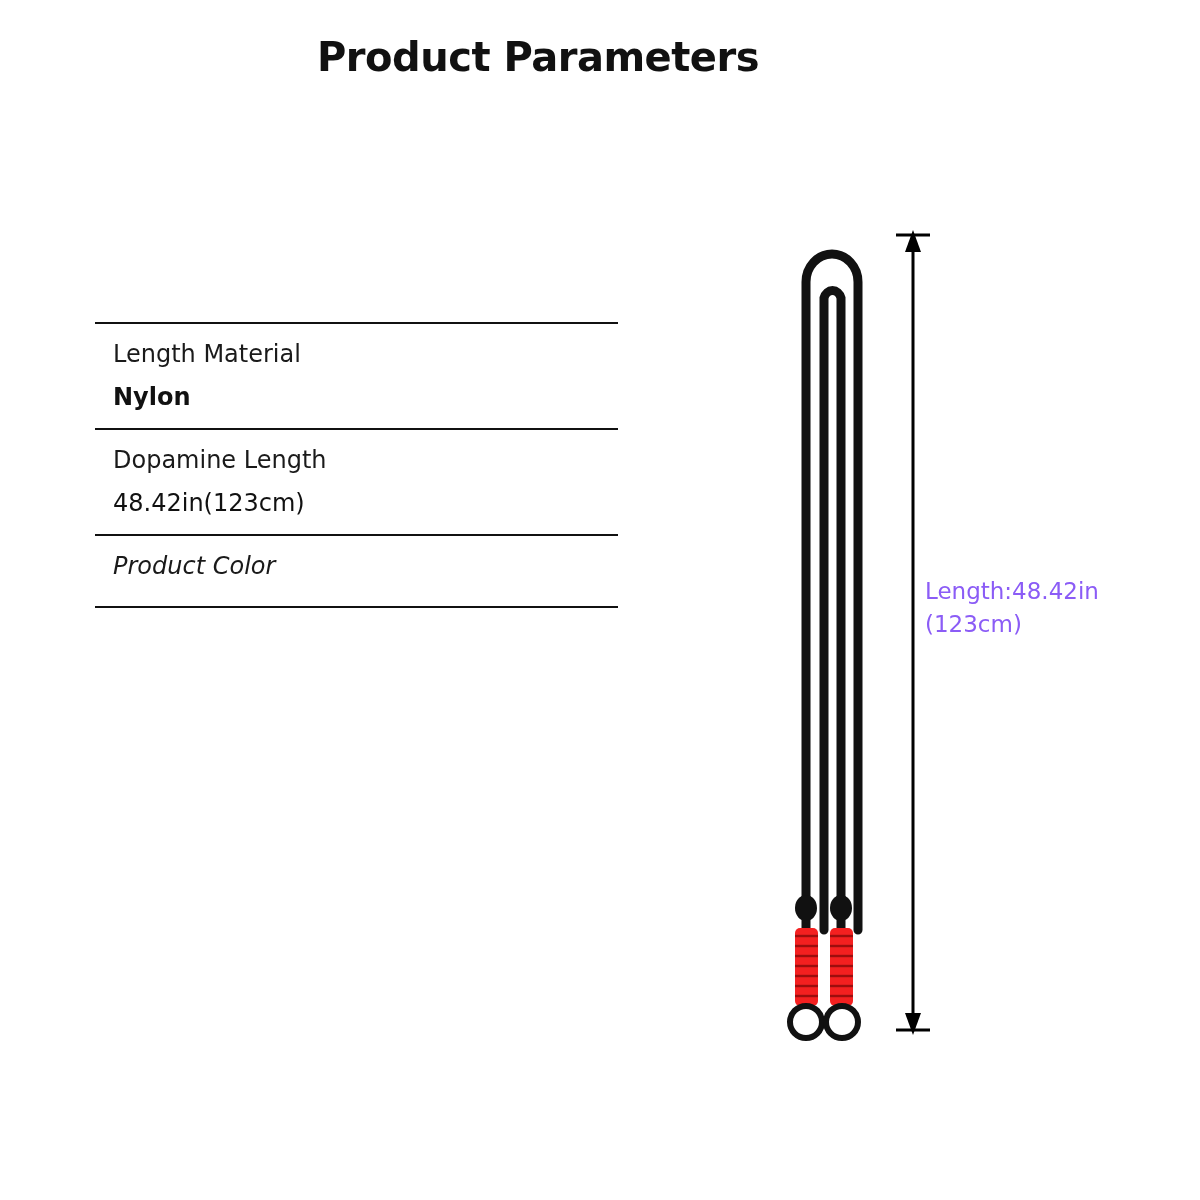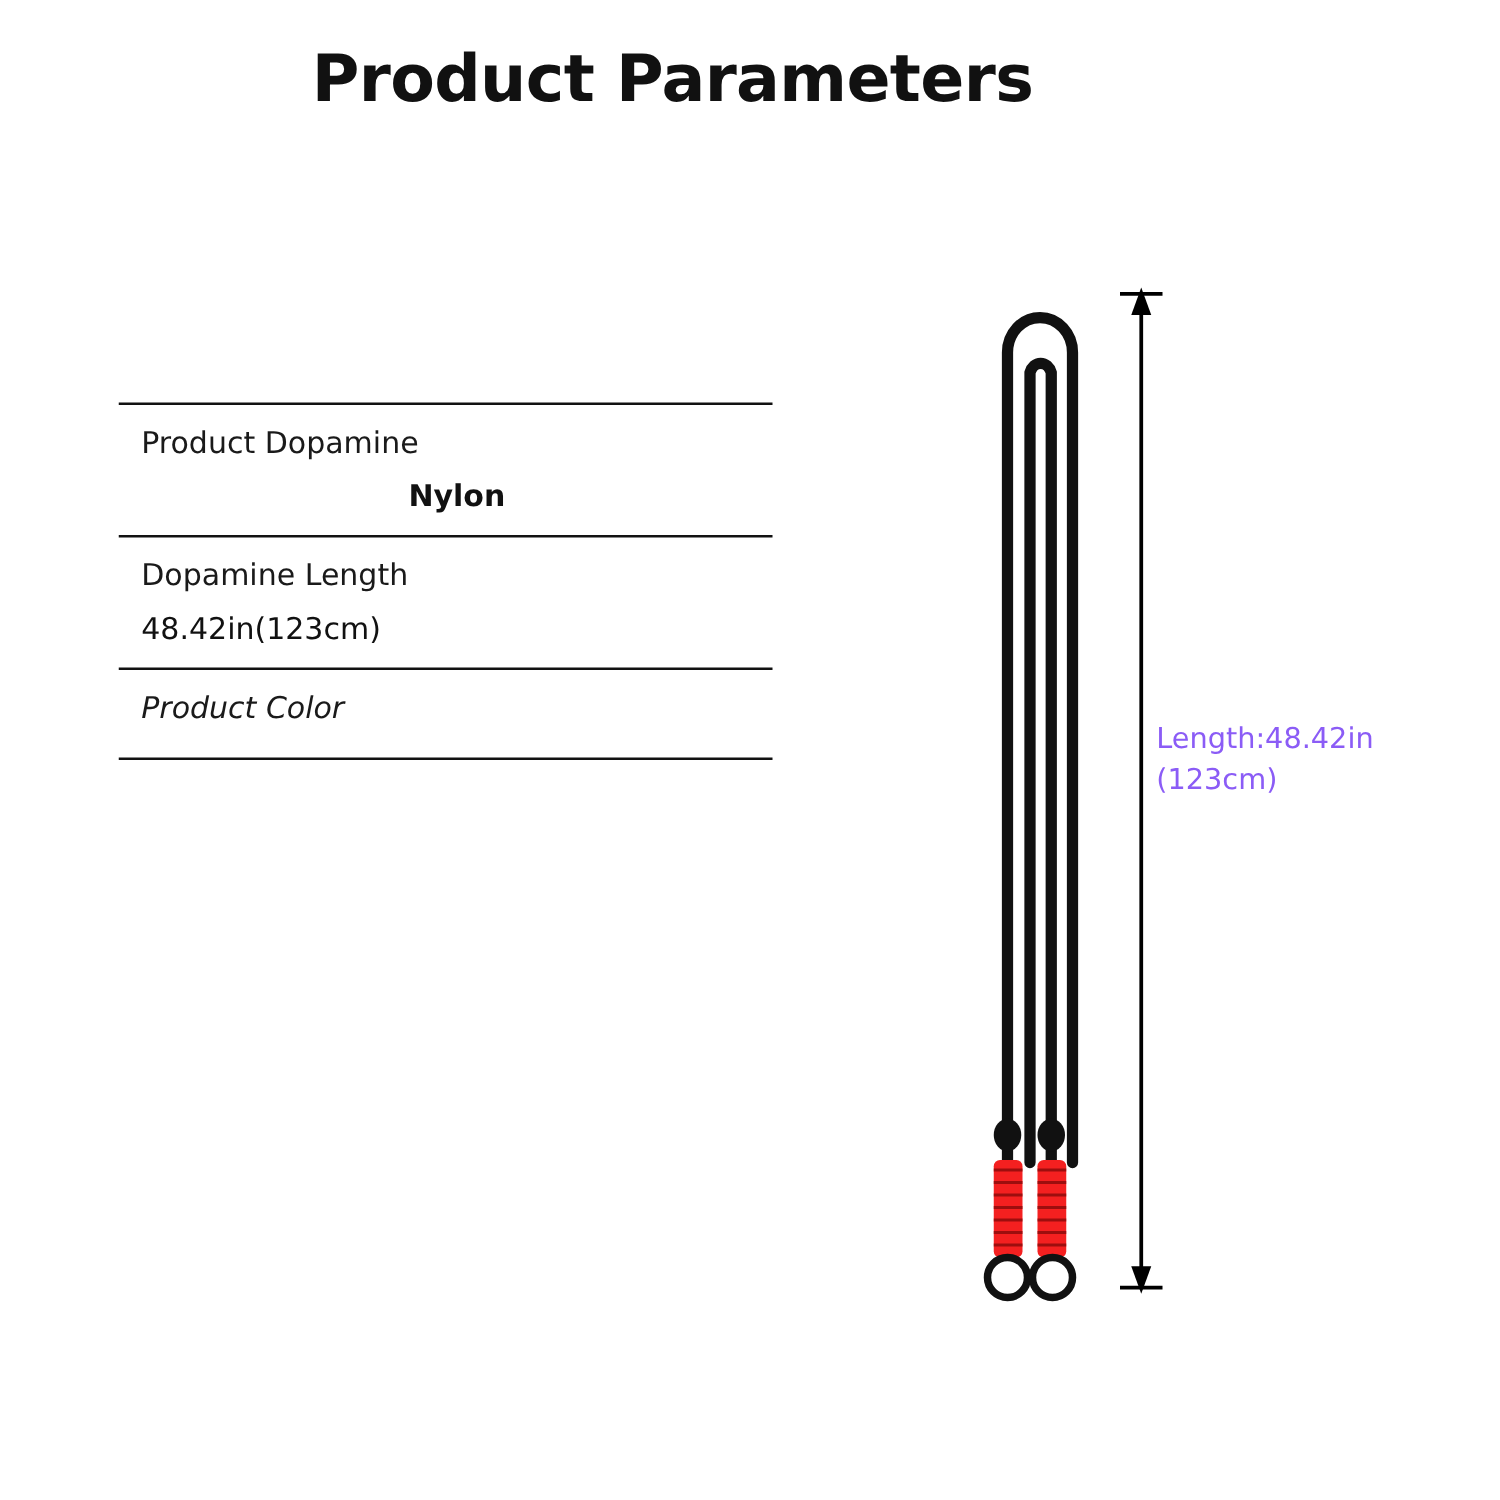--- a/index.html
+++ b/index.html
@@ -16,21 +16,21 @@
     overflow: hidden;
   }
 
   .page-title {
     position: absolute;
     top: 34px;
     left: 0;
     width: 1076px;
     text-align: center;
     font-family: "DejaVu Sans", sans-serif;
-    font-size: 52px;
+    font-size: 40px;
     font-weight: bold;
     letter-spacing: -0.5px;
     color: #111111;
   }
 
   
   .spec-table {
     position: absolute;
     left: 95px;
     top: 322px;
@@ -51,21 +51,20 @@
     line-height: 1.5;
     margin-bottom: 8px;
   }
   .spec-value {
     font-size: 24px;
     color: #111111;
     line-height: 1.42;
   }
   .spec-value.bold {
     font-weight: bold;
-    text-align: center;
   }
 
   
   .product-figure {
     position: absolute;
     left: 720px;
     top: 190px;
     width: 430px;
     height: 900px;
   }
@@ -85,21 +84,21 @@
   }
 </style>
 </head>
 <body>
 
 <div class="page-title">Product Parameters</div>
 
 <div class="spec-table">
 
   <div class="spec-row">
-    <div class="spec-label">Product Dopamine</div>
+    <div class="spec-label">Length Material</div>
     <div class="spec-value bold">Nylon</div>
   </div>
 
   <div class="spec-row">
     <div class="spec-label">Dopamine Length</div>
     <div class="spec-value">48.42in(123cm)</div>
   </div>
 
 
   <div class="spec-row last">

